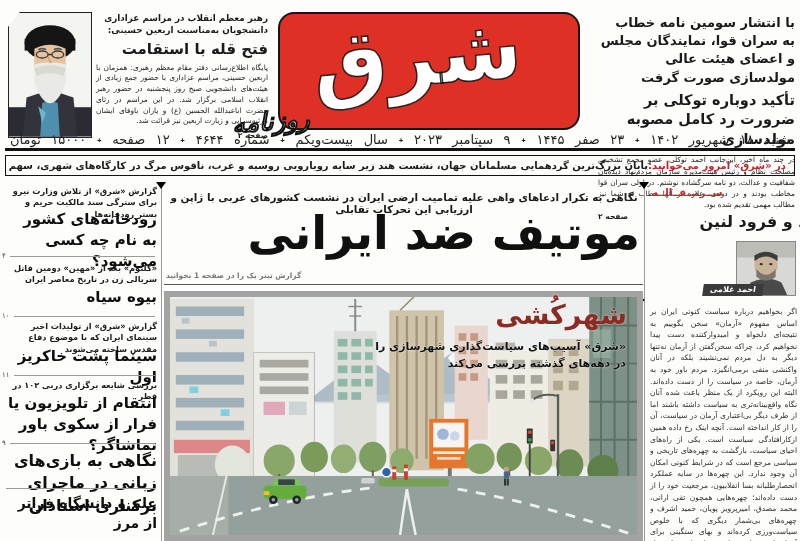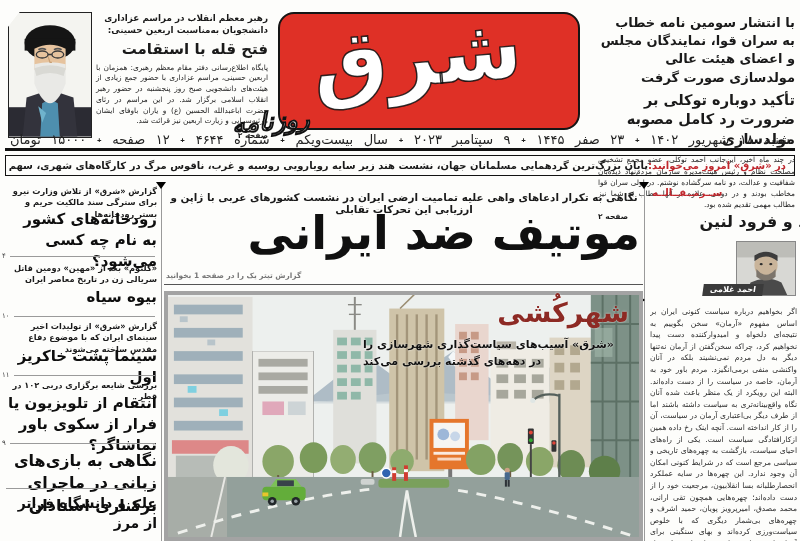--- a/index.html
+++ b/index.html
@@ -64,25 +64,25 @@
 
   
   .main-kicker { left:168px; top:191px; width:472px; text-align:center;
     font-size:10.4px; font-weight:bold; }
   .main-head { left:168px; top:198px; width:472px; text-align:right;
     font-size:46px; font-weight:bold; line-height:1.55; letter-spacing:-1px; color:#101010; }
   .main-note { left:166px; top:271px; font-size:7.4px; font-weight:bold; color:#777; }
   .main-rule { left:164px; top:284px; width:479px; height:1px; background:#555; }
 
   .photo-wrap { left:164px; top:291px; width:479px; height:250px; background:#e8ebe9;
-    border:4px solid #a3a3a3; }
+    border:6px solid #a3a3a3; }
   .photo-wrap svg { width:100%; height:100%; display:block; }
   .ph-title { position:absolute; top:2px; right:10px; font-size:27px; font-weight:bold;
     color:#8d2a24; text-shadow:0 0 2px rgba(255,255,255,.8); }
-  .ph-sub { position:absolute; top:41px; right:11px; width:265px; text-align:left;
+  .ph-sub { position:absolute; top:41px; right:11px; width:265px; text-align:right;
     font-size:11px; font-weight:bold; line-height:1.55; color:#111;
     text-shadow:0 0 2px rgba(255,255,255,.9); }
 
   
   .lc { left:4px; width:153px; text-align:right; }
   .lc-kicker { font-size:8.2px; font-weight:bold; line-height:1.4; color:#1c1c1c; }
   .lc-head { font-size:15px; font-weight:bold; line-height:1.4; color:#0e0e0e; }
   .lc-head.sm { font-size:16px; }
   .lc-head.md { font-size:14px; }
   .pref { left:2px; width:153px; display:flex; align-items:center; direction:ltr; }

